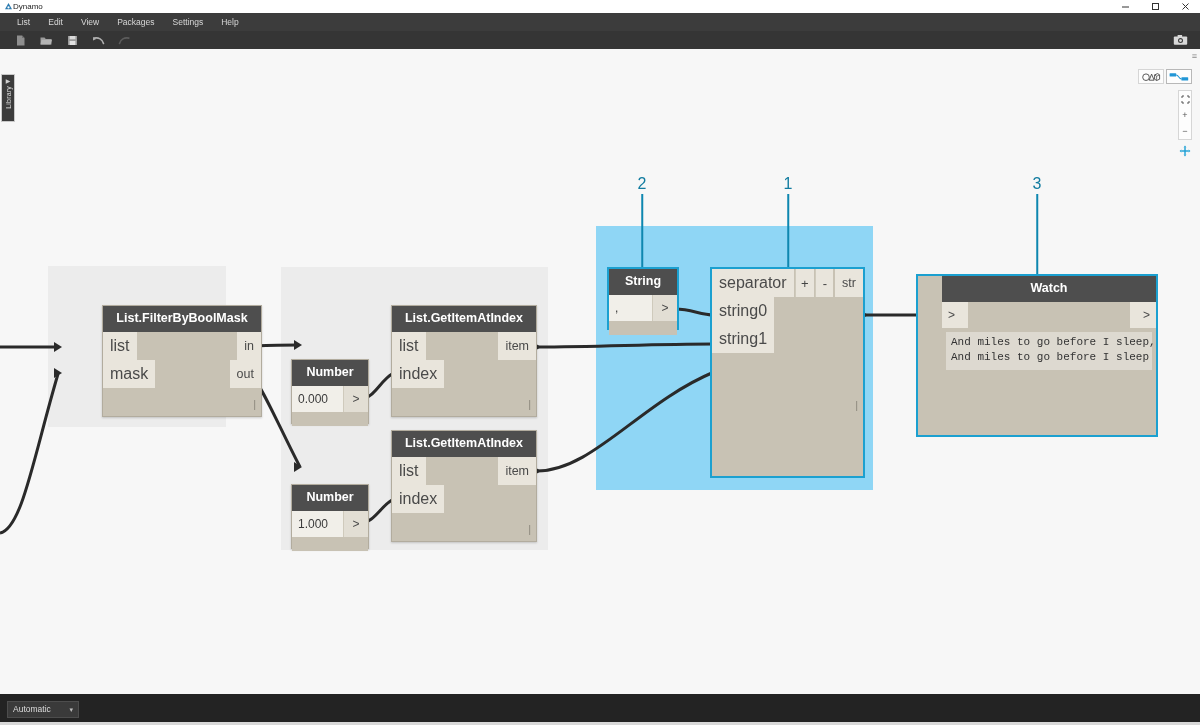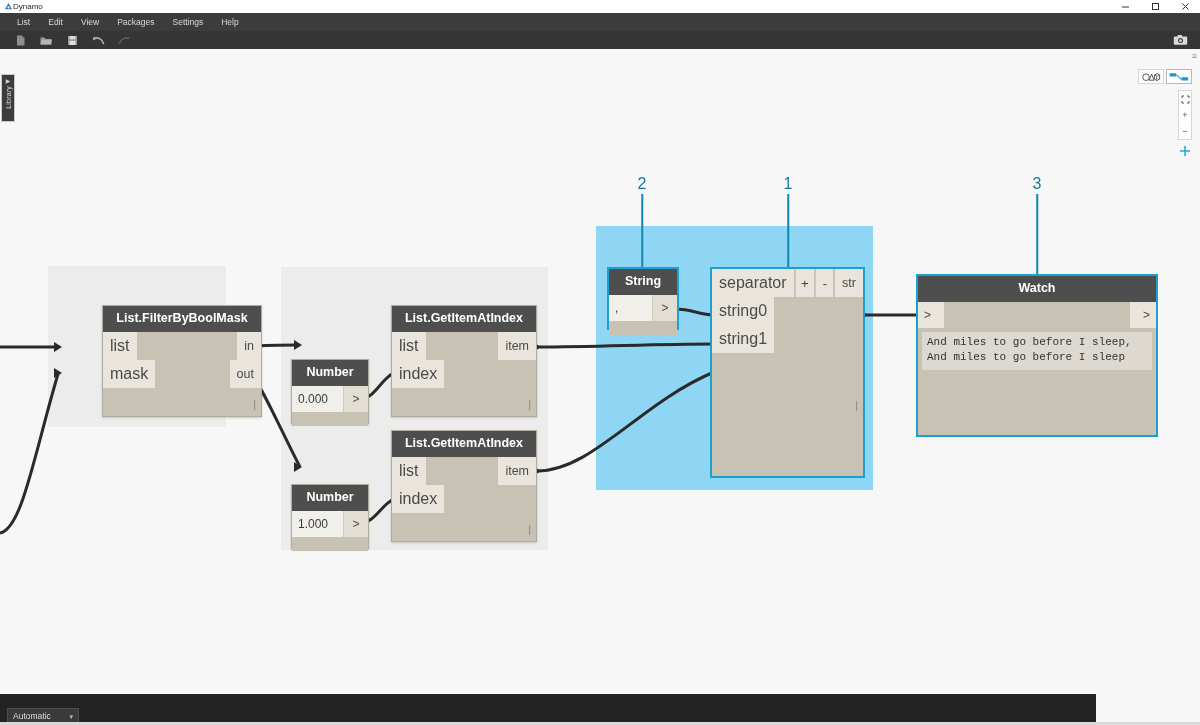--- a/index.html
+++ b/index.html
@@ -310,23 +310,23 @@
     font-family: "Liberation Mono", "DejaVu Sans Mono", monospace;
     font-size: 11px;
     color: #333;
     line-height: 1.45;
     white-space: pre;
   }
 
   
   .statusbar {
     position: absolute; left: 0; top: 694px;
-    width: 1096px; height: 31px;
+    width: 1200px; height: 31px;
     background: #232323;
-    display: flex; align-items: flex-end;
+    display: flex; align-items: center;
     padding-left: 7px;
   }
   .run-select {
     width: 72px; height: 17px;
     background: #3a3a3a;
     border: 1px solid #4d4d4d;
     display: flex; align-items: center;
     padding: 0 5px;
     position: relative;
   }
@@ -638,21 +638,21 @@
         <div class="port-row">
           <div class="port-in">string1</div>
           <div class="port-mid"></div>
         </div>
         <div class="node-foot" style="height:60px;">
           <span class="resize-mark">|</span>
         </div>
       </div>
     </div>
 
-    <div class="node selected" style="left:916px; top:211px; width:242px; height:163px;">
+    <div class="node selected" style="left:916px; top:211px; width:242px; height:163px;padding-left:24px;">
       <div class="node-header">Watch</div>
       <div class="node-body">
         <div class="watch-io">
           <div class="watch-in">&gt;</div>
           <div class="watch-mid"></div>
           <div class="watch-out">&gt;</div>
         </div>
         <div class="watch-text"><span>And miles to go before I sleep,</span>
 <span>And miles to go before I sleep</span></div>
       </div>

